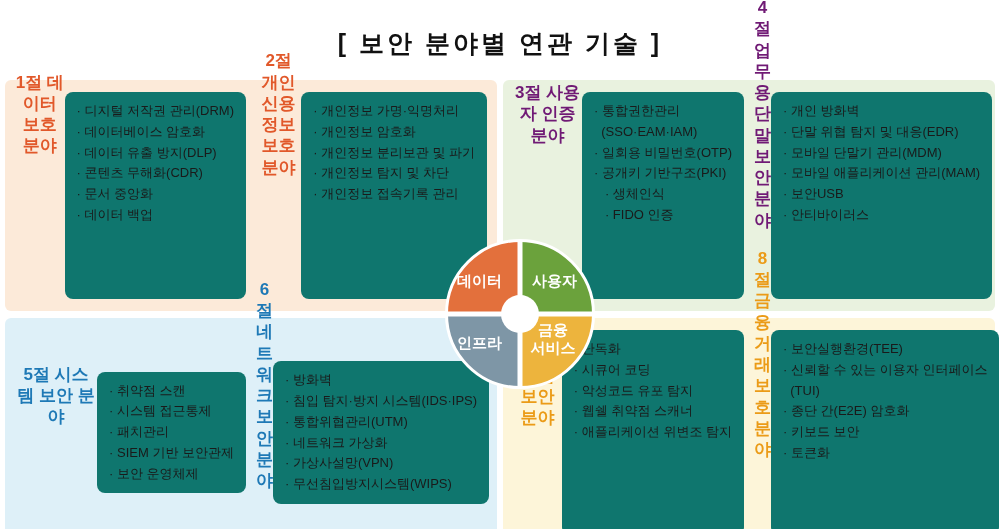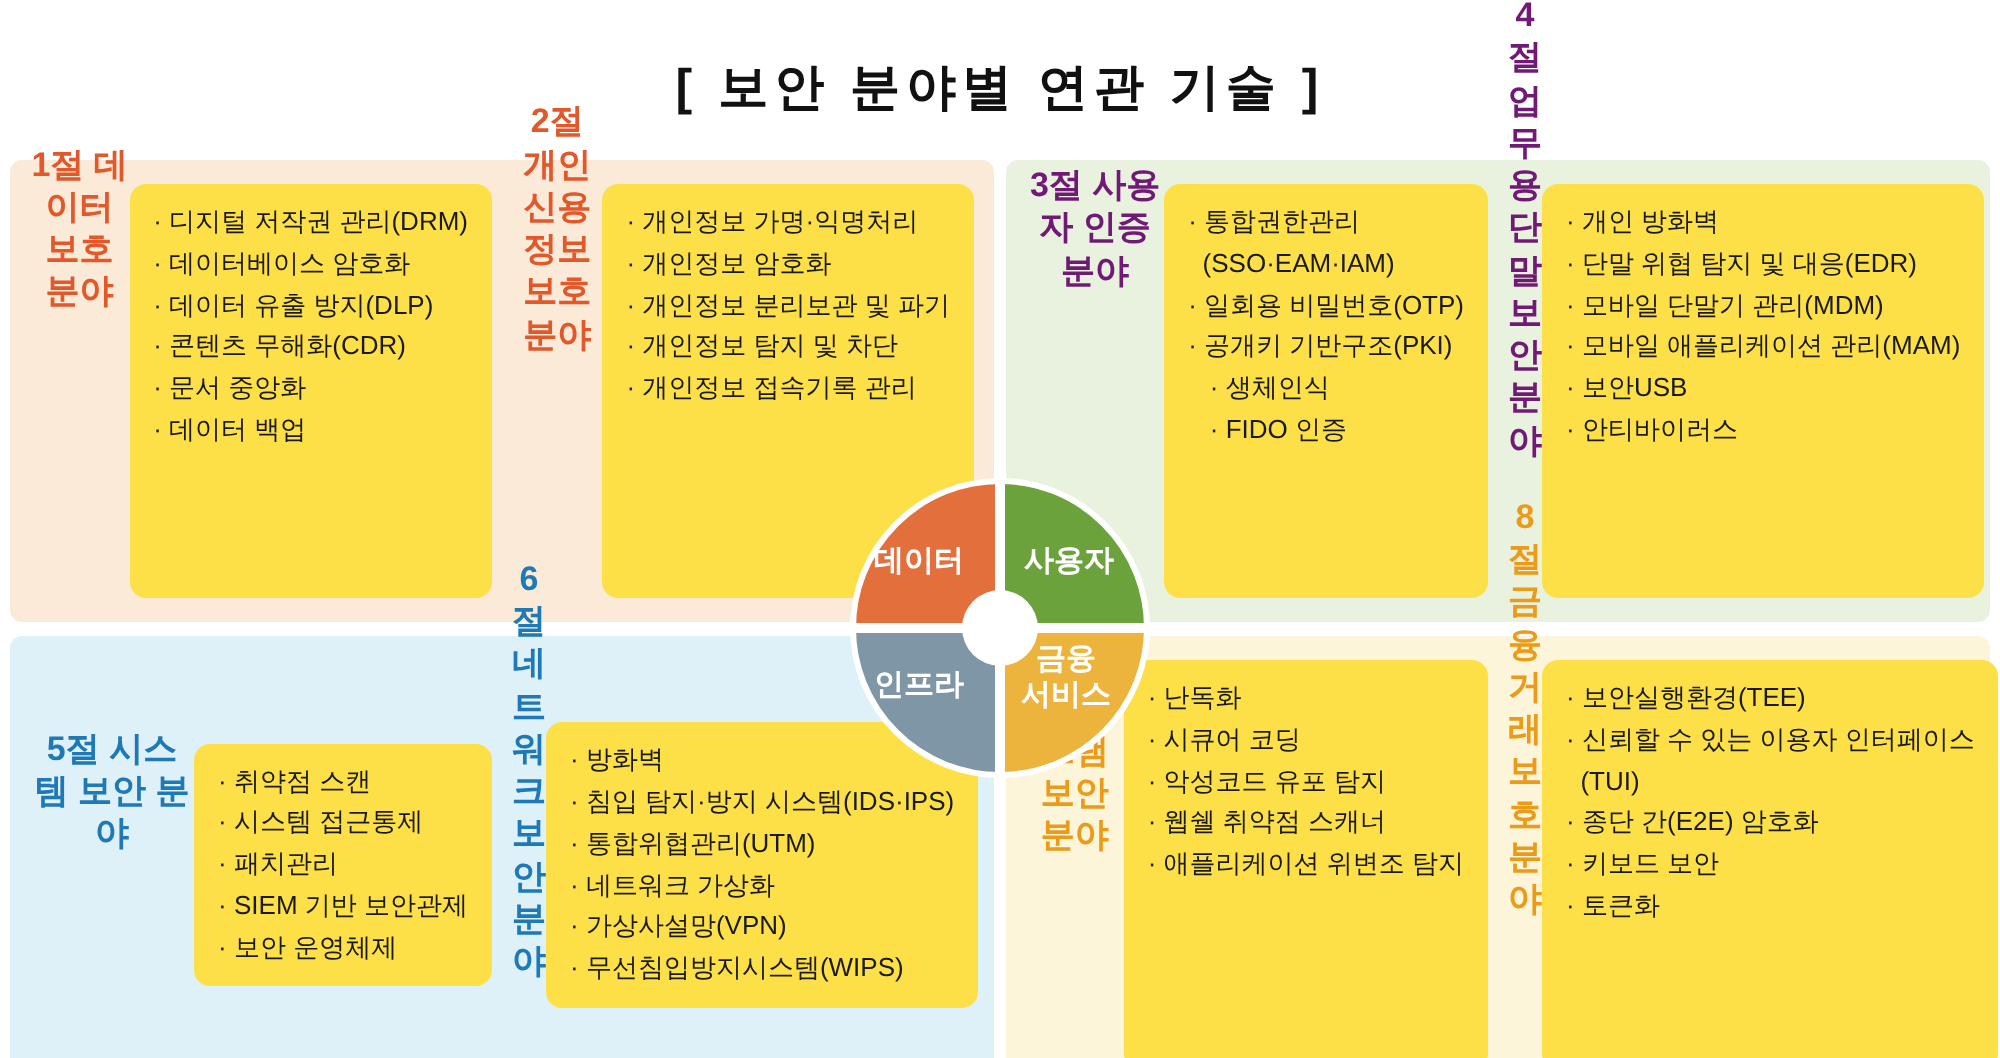--- a/index.html
+++ b/index.html
@@ -33,28 +33,28 @@
     white-space:pre-line; line-height:1.25;
   }
   .panel-top .sec-title    { height:44px; }
   .panel-bottom .sec-title { height:48px; }
   .panel-tl .sec-title { color:#e1582a; }
   .panel-tr .sec-title { color:#701a75; }
   .panel-bl .sec-title { color:#1e79b6; }
   .panel-br .sec-title { color:#eb9b17; }
 
   .listbox {
-    background:#fde047; border-radius:8px;
+    background:#0f766e; border-radius:8px;
     padding:9px 12px; font-size:13px; color:#1a1a1a;
   }
   .listbox .li { white-space:pre; line-height:1.6; }
 
   
   .pie {
-    position:absolute; left:425px; top:215px; width:150px; height:150px;
+    position:absolute; left:445px; top:215px; width:150px; height:150px;
     border-radius:50%; border:3px solid #fff; z-index:5;
     background:conic-gradient(#6ba23c 0deg 90deg,
                               #edb43d 90deg 180deg,
                               #7e96a6 180deg 270deg,
                               #e3703c 270deg 360deg);
   }
   .pie .bar-v { position:absolute; left:50%; top:0; width:5px; height:100%;
                 background:#fff; transform:translateX(-50%); }
   .pie .bar-h { position:absolute; top:50%; left:0; height:5px; width:100%;
                 background:#fff; transform:translateY(-50%); }

